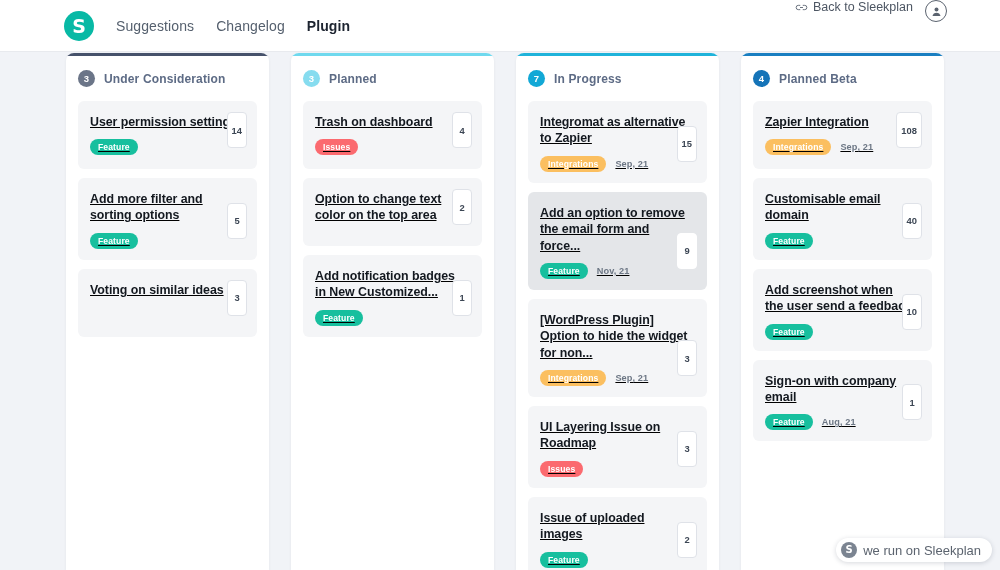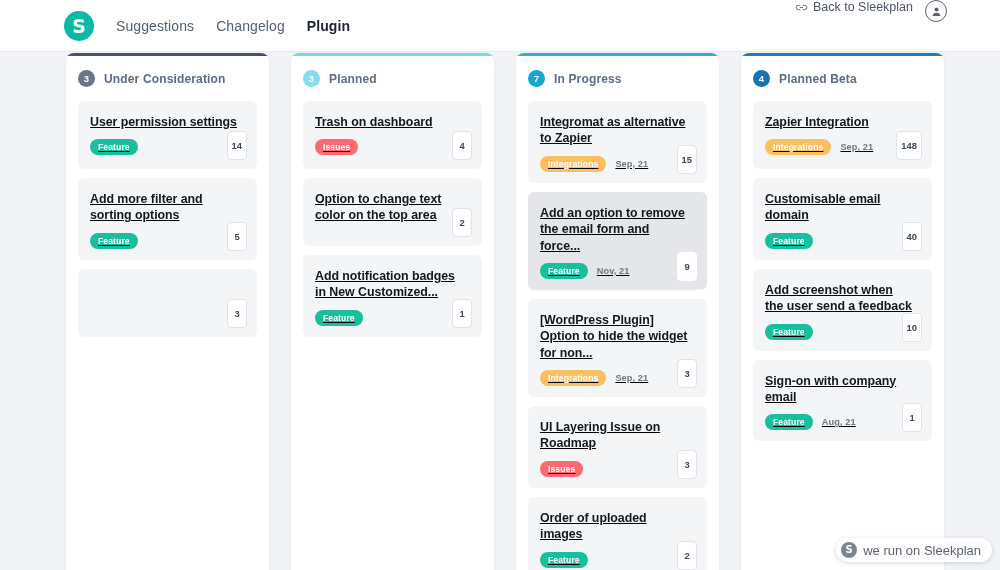--- a/index.html
+++ b/index.html
@@ -111,22 +111,22 @@
   .card-meta { display: flex; align-items: center; gap: 9px; min-height: 16px; }
   .tag {
     display: inline-block;
     font-size: 8.6px; font-weight: bold; color: #ffffff;
     padding: 3px 8px 3px 8px; border-radius: 10px;
     letter-spacing: .1px; white-space: nowrap;
   }
   .date { font-size: 9.2px; color: #6d7785; font-weight: bold; letter-spacing: .1px; }
 
   .votes {
-    position: absolute; right: 10px; bottom: 9px;
-    min-width: 20px; height: 29px; padding: 0 4px;
+    position: absolute; right: 10px; bottom: 21px;
+    min-width: 20px; height: 36px; padding: 0 4px;
     background: #ffffff; border: 1px solid #dfe2e8; border-radius: 4px;
     display: flex; align-items: center; justify-content: center;
     font-size: 9.4px; font-weight: bold; color: #3c4654;
   }
   .card.hovered .votes { border-color: #ffffff; }
 
   
   .run-badge {
     position: absolute; right: 8px; bottom: 8px;
     background: #ffffff; border-radius: 16px;
@@ -192,20 +192,21 @@
           <div class="votes">14</div>
         </div>
         <div class="card">
           <div class="card-title">Add more filter and sorting options</div>
           <div class="card-meta">
             <span class="tag" style="background: rgb(23, 191, 158);">Feature</span>
           </div>
           <div class="votes">5</div>
         </div>
         <div class="card">
+          <div class="card-title">Voting on similar ideas</div>
           <div class="card-meta"></div>
           <div class="votes">3</div>
         </div>
       </div>
     </div>
     <div class="column">
       <div class="col-accent" style="background: rgb(111, 217, 238);"></div>
       <div class="col-header">
         <div class="col-count" style="background: rgb(134, 220, 239);">3</div>
         <div class="col-title">Planned</div>
@@ -263,42 +264,42 @@
           <div class="votes">3</div>
         </div>
         <div class="card">
           <div class="card-title">UI Layering Issue on Roadmap</div>
           <div class="card-meta">
             <span class="tag" style="background: rgb(251, 106, 111);">Issues</span>
           </div>
           <div class="votes">3</div>
         </div>
         <div class="card">
-          <div class="card-title">Order of uploaded images</div>
+          <div class="card-title">Issue of uploaded images</div>
           <div class="card-meta">
             <span class="tag" style="background: rgb(23, 191, 158);">Feature</span>
           </div>
           <div class="votes">2</div>
         </div>
       </div>
     </div>
     <div class="column">
       <div class="col-accent" style="background: rgb(26, 127, 193);"></div>
       <div class="col-header">
         <div class="col-count" style="background: rgb(21, 116, 184);">4</div>
         <div class="col-title">Planned Beta</div>
       </div>
       <div class="cards">
         <div class="card">
           <div class="card-title">Zapier Integration</div>
           <div class="card-meta">
             <span class="tag" style="background: rgb(251, 191, 96);">Integrations</span>
             <span class="date">Sep, 21</span>
           </div>
-          <div class="votes">148</div>
+          <div class="votes">108</div>
         </div>
         <div class="card">
           <div class="card-title">Customisable email domain</div>
           <div class="card-meta">
             <span class="tag" style="background: rgb(23, 191, 158);">Feature</span>
           </div>
           <div class="votes">40</div>
         </div>
         <div class="card">
           <div class="card-title">Add screenshot when the user send a feedback</div>

